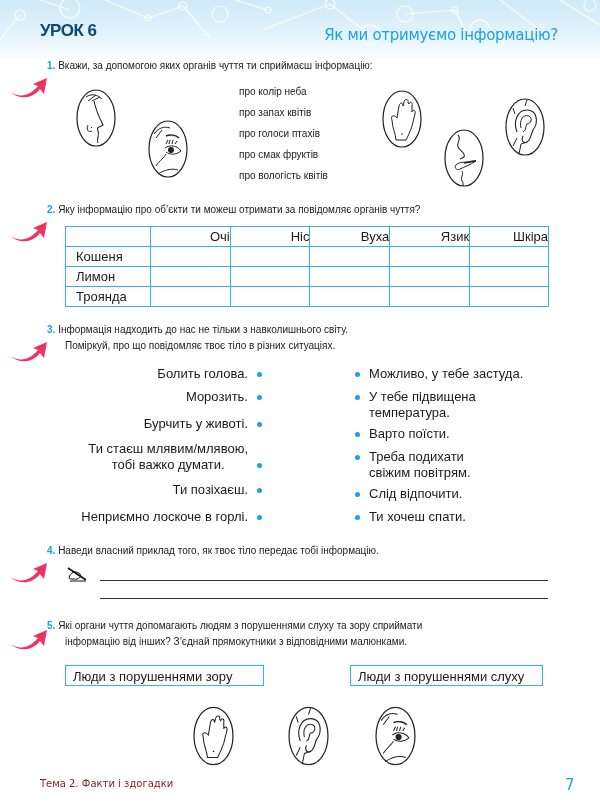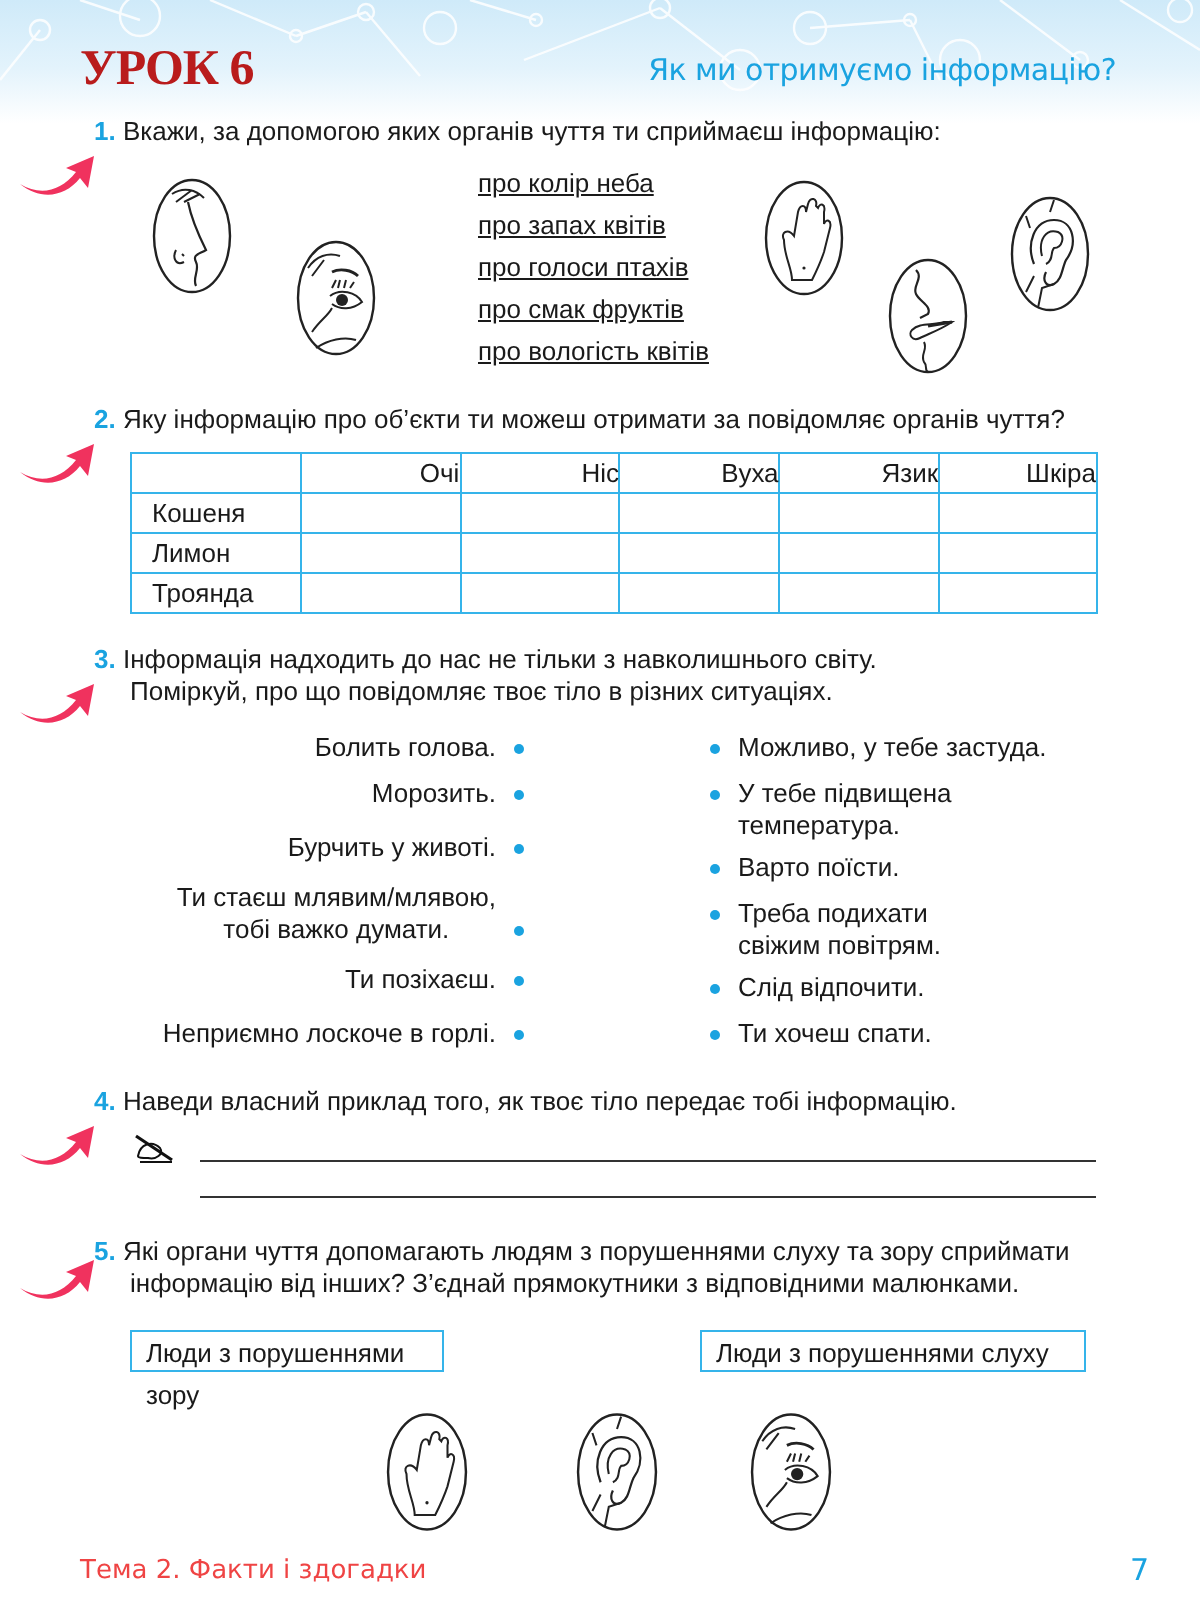--- a/index.html
+++ b/index.html
@@ -2,39 +2,39 @@
 <html><head>
 <meta charset="utf-8">
 <style>
   html, body { margin:0; padding:0; background:#fff; }
   body { width:600px; height:806px; position:relative; overflow:hidden;
          font-family:"Liberation Sans", sans-serif; color:#1a1a1a; }
   .abs { position:absolute; }
   .header-bg { left:0; top:0; width:600px; height:62px;
     background:linear-gradient(to bottom, #cfeaf9 0%, #e3f3fc 55%, #ffffff 100%); }
   .header-bg svg { position:absolute; left:0; top:0; }
-  .lesson-title { left:40px; top:21px; font-family:Liberation Serif, serif; font-weight:bold;
-    font-size:25px; color:#b91c1c; letter-spacing:-0.5px; }
+  .lesson-title { left:40px; top:21px; font-family:Liberation Sans, sans-serif; font-weight:bold;
+    font-size:17px; color:#0c4a6e; letter-spacing:-0.5px; }
   .lesson-subtitle { right:42px; top:26px; font-family:"DejaVu Sans", sans-serif;
     font-size:15px; color:#1aa3e0; letter-spacing:-0.3px; }
   .task-num { color:#1aa3e0; font-weight:bold; }
-  .task-text { font-size:13px; line-height:16px; }
+  .task-text { font-size:10px; line-height:16px; }
   .arrow { width:40px; height:24px; }
   .oval { width:40px; height:58px; }
-  .list1 { font-size:13px; line-height:21px;text-decoration:underline; }
+  .list1 { font-size:10px; line-height:21px; }
   table.senses { border-collapse:collapse; font-size:13px; }
   table.senses td { border:1.5px solid #35b4ea; height:19px; padding:0 0 0 10px; }
   table.senses td.h { text-align:right; padding:0; }
   .match-left { text-align:center; font-size:13px; line-height:16px; }
   .match-right { font-size:13px; line-height:16px; }
   .dot { width:5px; height:5px; border-radius:50%; background:#1aa3e0; }
   .wline { height:0; border-top:1px solid #333; }
   .box { border:1.5px solid #35b4ea; font-size:13px; height:21px; line-height:21px;
          padding:0 0 0 7px; box-sizing:border-box; }
-  .footer-left { left:40px; top:778px; font-family:"DejaVu Sans", sans-serif; font-size:13px; color:#ef4444; }
+  .footer-left { left:40px; top:778px; font-family:"DejaVu Sans", sans-serif; font-size:10px; color:#7f1d1d; }
   .footer-right { left:565px; top:776px; font-family:"DejaVu Sans", sans-serif; font-size:15px; color:#1aa3e0; }
 </style>
 </head>
 <body>
 
 <svg width="0" height="0" style="position:absolute">
   <defs>
     <symbol id="arrow-sym" viewBox="0 0 40 24">
       <path d="M2 14 C12 20, 22 18, 30 8 L25 6 L39 0 L36 16 L32 11 C24 21, 12 22, 2 14 Z" fill="#f0325e"></path>
     </symbol>
@@ -257,21 +257,21 @@
 <div class="abs wline" style="left:100px;top:598px;width:448px"></div>
 
 <svg class="abs arrow" style="left:8px;top:630px">
     <use href="#arrow-sym"></use>
   </svg>
 <div class="abs task-text" style="left:47px;top:618px">
   <div><span class="task-num">5.</span>
   <span>Які органи чуття допомагають людям з порушеннями слуху та зору сприймати</span></div>
   <div style="padding-left:18px">інформацію від інших? З’єднай прямокутники з відповідними малюнками.</div>
 </div>
-<div class="abs box" style="left:65px;top:665px;width:157px">Люди з порушеннями зору</div>
+<div class="abs box" style="left:65px;top:665px;width:199px">Люди з порушеннями зору</div>
 <div class="abs box" style="left:350px;top:665px;width:193px">Люди з порушеннями слуху</div>
 <svg class="abs oval" style="left:193px;top:706px;width:41px;height:60px" viewBox="0 0 40 58">
     <use href="#hand-sym"></use>
   </svg>
 <svg class="abs oval" style="left:288px;top:706px;width:41px;height:60px" viewBox="0 0 40 58">
     <use href="#ear-sym"></use>
   </svg>
 <svg class="abs oval" style="left:375px;top:706px;width:41px;height:60px" viewBox="0 0 40 58">
     <use href="#eye-sym"></use>
   </svg>

